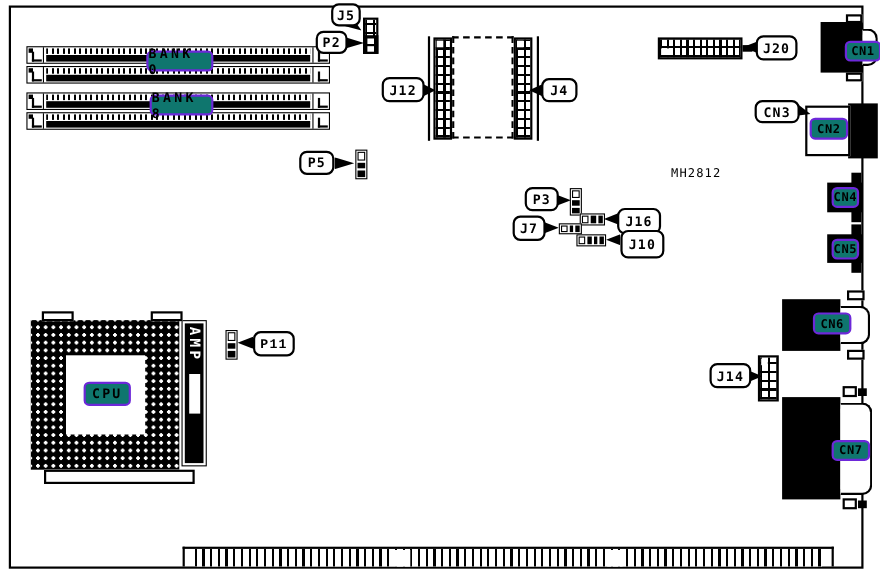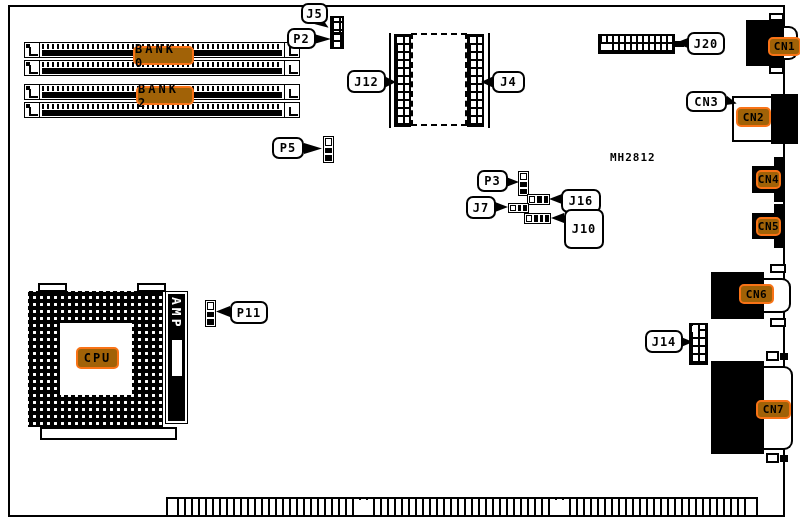--- a/index.html
+++ b/index.html
@@ -7,21 +7,21 @@
   body { width:800px; height:521px; font-family:"DejaVu Sans Mono", monospace; color:#000; }
   .stage { position:relative; width:800px; height:521px; background:#fff; overflow:hidden; }
   .board { position:absolute; left:8px; top:5px; width:777px; height:512px; border:2px solid #000; background:#fff; }
 
   
   .callout { position:absolute; display:flex; align-items:center; justify-content:center;
              background:#fff; border:2px solid #000; border-radius:7px;
              font-weight:bold; font-size:12px; letter-spacing:1px; z-index:6; }
   
   .boxlabel { position:absolute; display:flex; align-items:center; justify-content:center;
-              background:#a16207; border:2px solid #f97316; border-radius:5px;
+              background:#0f766e; border:2px solid #6d28d9; border-radius:5px;
               font-weight:bold; font-size:11px; letter-spacing:.5px; z-index:5; }
   .ptr { position:absolute; background:#000; z-index:5; }
   .ptr.r { clip-path:polygon(0 8%, 100% 50%, 0 92%); }
   .ptr.l { clip-path:polygon(100% 8%, 0 50%, 100% 92%); }
 
   
   .simm { position:absolute; display:flex; border:1px solid #000; background:#fff; z-index:2; }
   .simm .clip { position:relative; width:15px; flex:0 0 15px; }
   .simm .clip.l { border-right:1px solid #000; }
   .simm .clip.rr { border-left:1px solid #000; }
@@ -61,21 +61,21 @@
   .cpuwin { position:absolute; background:#fff; z-index:3; }
   .cpubar { position:absolute; background:#fff; border:2px solid #000; z-index:2; }
 
   
   .ampstrip { position:absolute; border:1px solid #000; background:#fff; padding:2px; z-index:2; }
   .ampfill { position:relative; width:100%; height:100%; background:#000; }
   .amptext { position:absolute; top:3px; left:50%; transform:translateX(-50%);
              writing-mode:vertical-rl; color:#fff; font-weight:bold; font-size:13px; letter-spacing:3px; }
   .ampslot { position:absolute; left:4px; top:46px; width:10px; height:36px; background:#fff; }
 
-  .chiptext { position:absolute; font-weight:bold; font-size:11px; letter-spacing:1px; z-index:2; }
+  .chiptext { position:absolute; font-weight:normal; font-size:11px; letter-spacing:1px; z-index:2; }
 
   
   .comb { position:absolute; border-top:2px solid #000; border-left:2px solid #000; border-right:2px solid #000;
           padding:0 9px; background-color:#fff;
           background-image:repeating-linear-gradient(90deg,#000 0 2px,transparent 2px 7px);
           background-origin:content-box; background-clip:content-box; z-index:2; }
   .combgap { position:absolute; background:#fff; z-index:3; }
 </style>
 </head>
 <body>
@@ -109,21 +109,21 @@
   </div>
   <div class="simm" style="left:24px;top:102px;width:276px;height:16px;">
     <span class="clip l"></span>
     <span class="mid">
         <span class="stripes"></span>
         <span class="bar"></span>
       </span>
     <span class="clip rr"></span>
   </div>
   <div class="boxlabel" style="left:133px;top:46px;width:61px;height:19px;font-size:12px;letter-spacing:3px;">BANK 0</div>
-  <div class="boxlabel" style="left:136px;top:86px;width:58px;height:19px;font-size:12px;letter-spacing:3px;">BANK 2</div>
+  <div class="boxlabel" style="left:136px;top:86px;width:58px;height:19px;font-size:12px;letter-spacing:3px;">BANK 8</div>
 
   <div class="pingrid" style="left:330px;top:16px;width:14px;height:33px;"></div>
   <div class="blackbox" style="left:330px;top:32px;width:14px;height:17px;background-image:linear-gradient(#fff,#fff),linear-gradient(#fff,#fff);background-size:6px 5px;background-position:4px 3px,4px 10px;background-repeat:no-repeat;"></div>
   <div class="callout" style="left:301px;top:3px;width:27px;height:21px;">J5</div>
   <div class="ptr r" style="left:315px;top:17px;width:15px;height:13px;transform:rotate(35deg);"></div>
   <div class="callout" style="left:287px;top:28px;width:29px;height:21px;">P2</div>
   <div class="ptr r" style="left:314px;top:33px;width:17px;height:12px;"></div>
 
   <div class="dashedsock" style="left:411px;top:33px;width:56px;height:93px;"></div>
   <div class="bracketline" style="left:389px;top:33px;width:2px;height:95px;"></div>
@@ -188,21 +188,21 @@
       <i></i>
       <i></i>
     </div>
 
   <div class="jumper" style="left:524px;top:213px;width:27px;height:11px;">
       <i class="o"></i>
       <i></i>
       <i></i>
       <i></i>
     </div>
-  <div class="callout" style="left:564px;top:209px;width:40px;height:40px;">J10</div>
+  <div class="callout" style="left:564px;top:209px;width:40px;height:26px;">J10</div>
   <div class="ptr l" style="left:551px;top:212px;width:13px;height:12px;"></div>
 
   <div class="nub" style="left:774px;top:157px;width:9px;height:10px;"></div>
   <div class="blackbox" style="left:752px;top:166px;width:32px;height:27px;"></div>
   <div class="nub" style="left:774px;top:192px;width:9px;height:10px;"></div>
   <div class="boxlabel" style="left:756px;top:170px;width:25px;height:19px;">CN4</div>
 
   <div class="nub" style="left:774px;top:204px;width:9px;height:10px;"></div>
   <div class="blackbox" style="left:752px;top:213px;width:32px;height:26px;"></div>
   <div class="nub" style="left:774px;top:238px;width:9px;height:10px;"></div>
@@ -238,19 +238,19 @@
       <span class="amptext">AMP</span>
       <span class="ampslot"></span>
     </div>
   </div>
 
   <div class="jumper v" style="left:205px;top:300px;width:11px;height:27px;">
       <i class="o"></i>
       <i></i>
       <i></i>
     </div>
-  <div class="callout" style="left:230px;top:301px;width:38px;height:23px;">P11</div>
+  <div class="callout" style="left:230px;top:301px;width:38px;height:23px;font-family:Liberation Mono, monospace;">P11</div>
   <div class="ptr l" style="left:216px;top:305px;width:14px;height:13px;"></div>
 
   <div class="comb" style="left:166px;top:497px;width:592px;height:18px;"></div>
   <div class="combgap" style="left:359px;top:500px;width:14px;height:15px;"></div>
   <div class="combgap" style="left:552px;top:500px;width:14px;height:15px;"></div>
 </div>
 
 </body></html>

